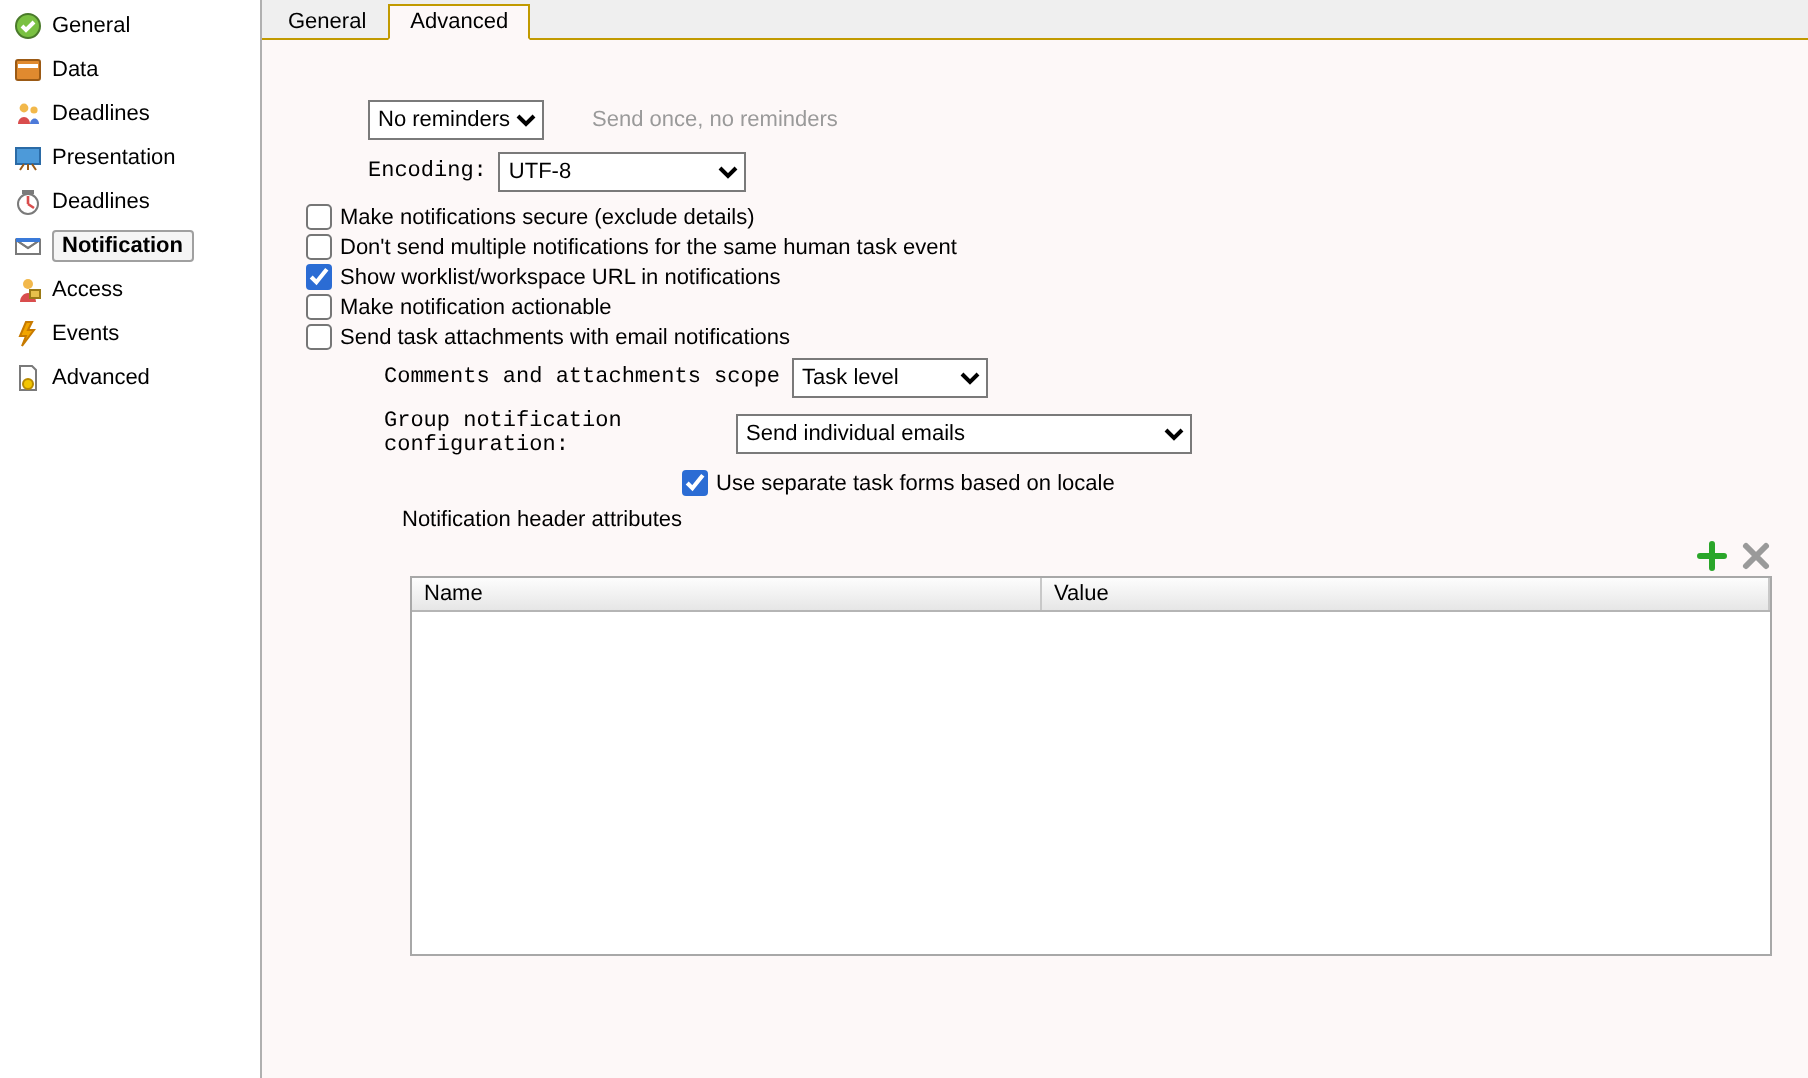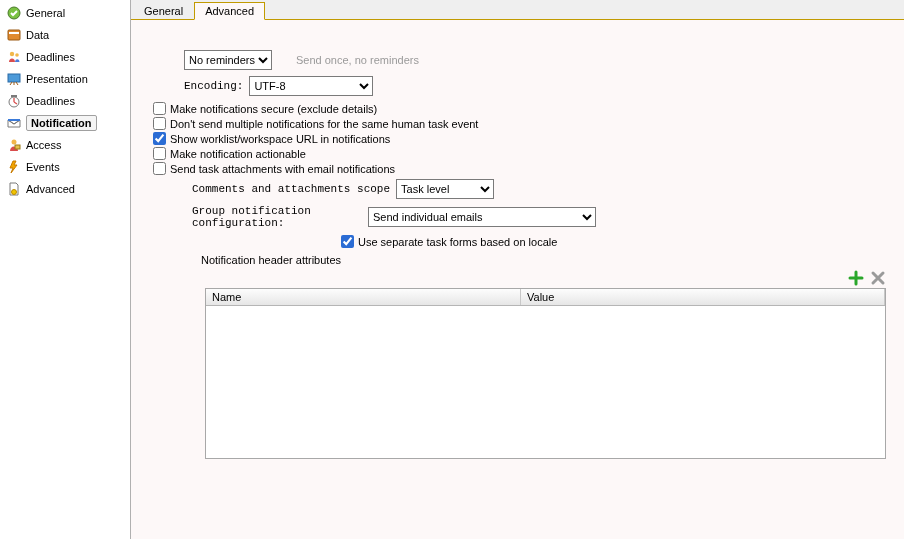--- a/index.html
+++ b/index.html
@@ -125,21 +125,21 @@
   }
   .tool-btn {
     width: 16px;
     height: 16px;
     cursor: pointer;
   }
 
   .attr-table {
     margin: 0 6px 0 60px;
     border: 1px solid #a8a8a8;
-    height: 171px;
+    height: 190px;
     background: #fff;
   }
   .attr-header {
     display: flex;
     background: linear-gradient(#fdfdfd, #e6e6e6);
     border-bottom: 1px solid #b5b5b5;
     font-size: 11px;
   }
   .attr-header .col {
     padding: 2px 6px;

